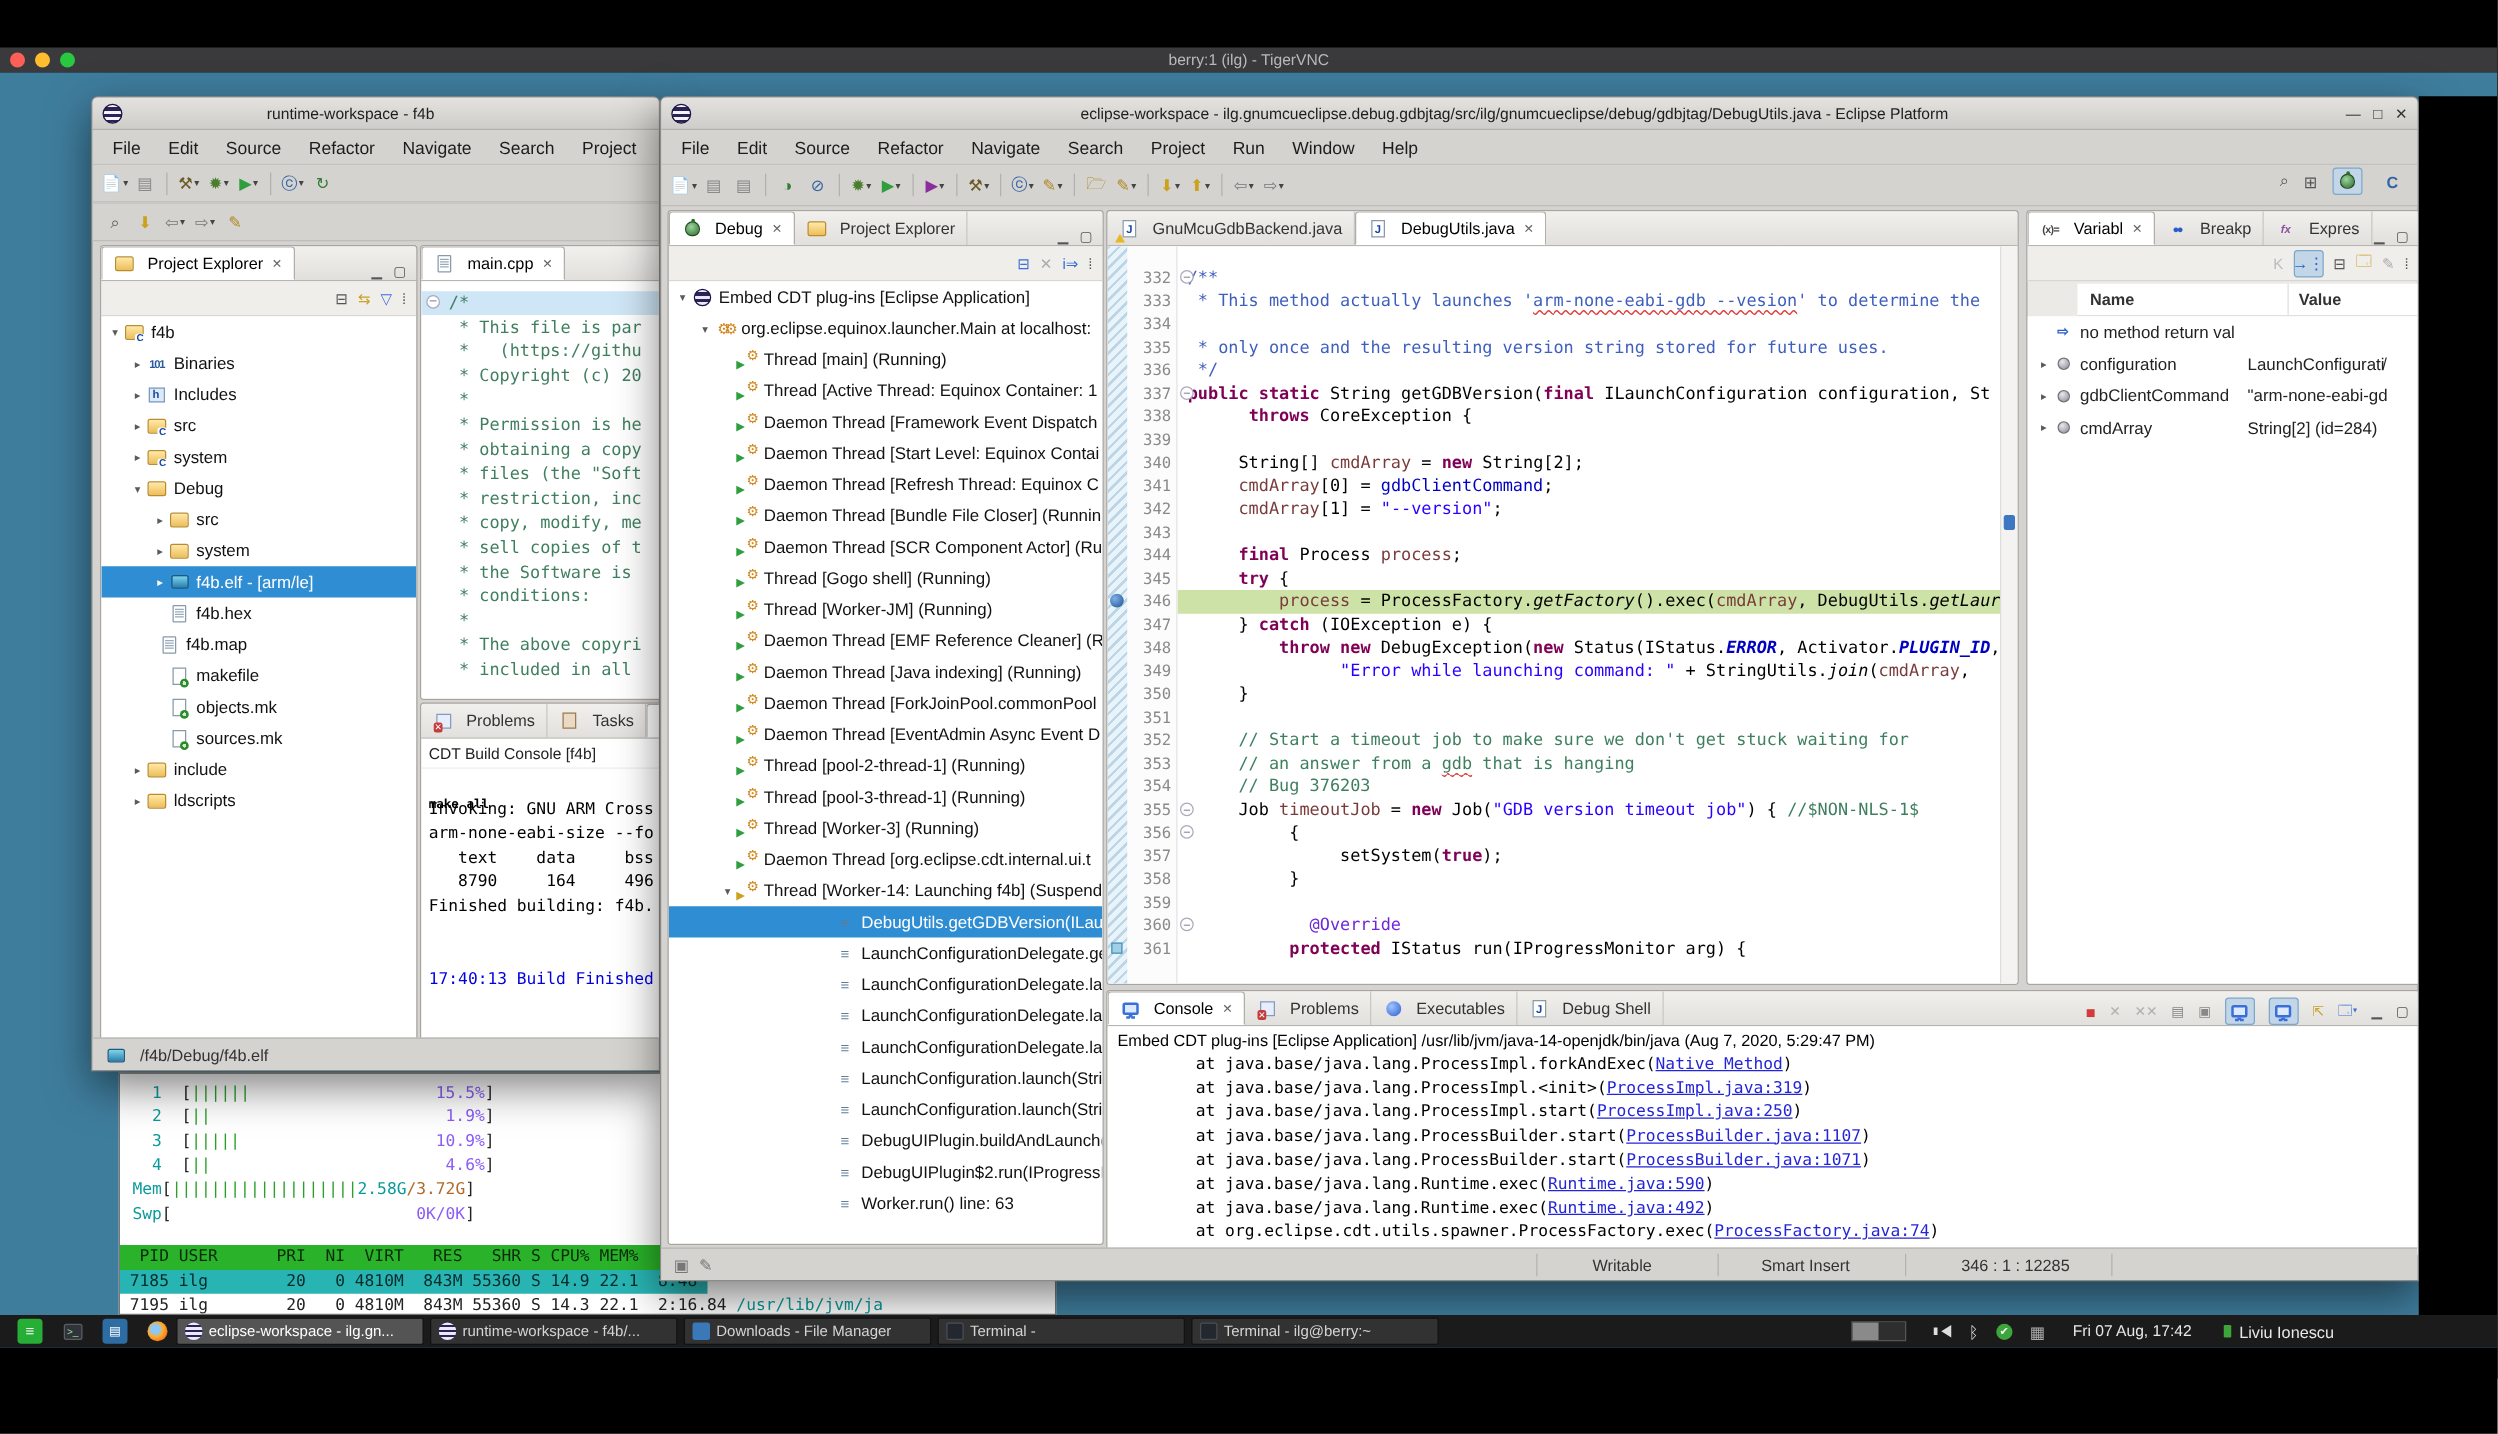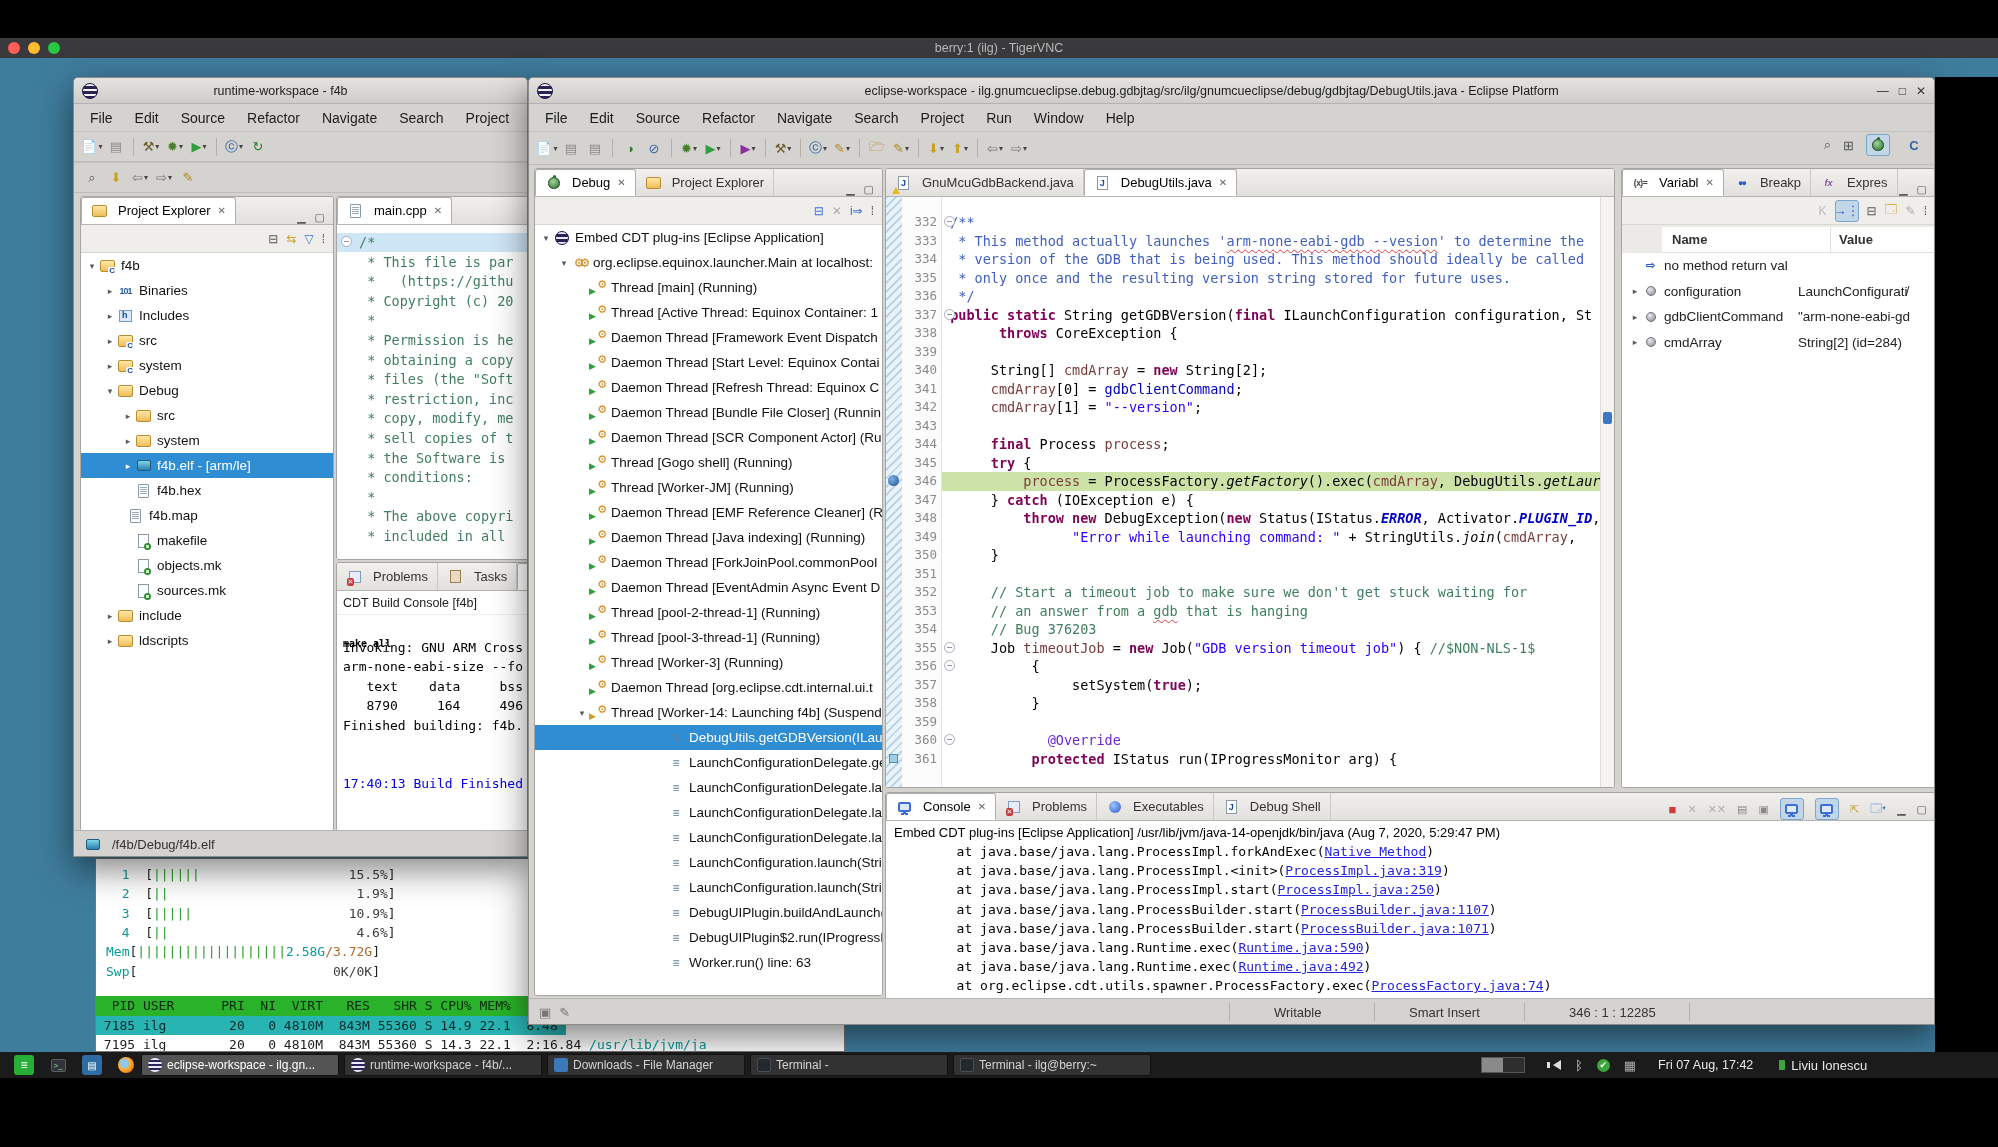--- a/index.html
+++ b/index.html
@@ -136,21 +136,21 @@
              border-top:1px solid #b7b5b1;font-size:13px;color:#333;}
   .st-item{position:absolute;top:0;height:26px;display:flex;align-items:center;}
   .st-sep{position:absolute;top:4px;width:1px;height:18px;background:#b5b3ae;}
   
   #htop{position:absolute;left:95px;top:800px;width:750px;height:194px;background:#fff;
         border:1px solid #777;font-family:"DejaVu Sans Mono",monospace;font-size:13px;
         line-height:19.3px;white-space:pre;overflow:hidden;z-index:1;}
   .hline{position:absolute;left:10px;}
   .hcyan{color:#0a9a9a;}
   .hbar{color:#2aa02a;}
-  .hval{color:#404040;}
+  .hval{color:#8b5cf6;}
   .hgreen{color:#2aa02a;}
   .hdark{color:#222;}
   .hbold{color:#111;font-weight:bold;}
   .hblue{color:#2a7ad4;}
   .horange{color:#b06a2a;}
   .htab-h{position:absolute;left:0;right:0;height:19.3px;background:#2ab32a;color:#0a2a0a;}
   .htab-sel{position:absolute;left:0;width:470px;height:19.3px;background:#29b4b4;color:#062a2a;}
   
   #taskbar{position:absolute;left:0;top:994px;width:1998px;height:26px;background:#1b1b1b;
            display:flex;align-items:center;z-index:5;}
@@ -921,21 +921,20 @@
               <span class="num" style="top: 478.5px;">357</span>
               <span class="num" style="top: 497px;">358</span>
               <span class="num" style="top: 515.5px;">359</span>
               <span class="num" style="top: 534px;">360</span>
               <span class="fold" style="left: 42px; top: 537px; position: absolute; z-index: 3;">–</span>
               <span class="num" style="top: 552.5px;">361</span>
             </div>
           <div class="ed-code" id="ed-code">
               <div class="cl" style="top: 16px;"><span class="j"> /**</span></div>
               <div class="cl" style="top: 34.5px;"><span class="j">  * This method actually launches '</span><span class="j sq">arm-none-eabi-gdb --vesion</span><span class="j">' to determine the</span></div>
-              <div class="cl" style="top: 53px;"><span class="j">  * version of the GDB that is being used. This method should ideally be called</span></div>
               <div class="cl" style="top: 71.5px;"><span class="j">  * only once and the resulting version string stored for future uses.</span></div>
               <div class="cl" style="top: 90px;"><span class="j">  */</span></div>
               <div class="cl" style="top: 108.5px;"><span> </span><span class="k">public static</span><span> String getGDBVersion(</span><span class="k">final</span><span> ILaunchConfiguration configuration, St</span></div>
               <div class="cl" style="top: 127px;"><span>       </span><span class="k">throws</span><span> CoreException {</span></div>
               <div class="cl" style="top: 145.5px;"></div>
               <div class="cl" style="top: 164px;"><span>      String[] </span><span class="v">cmdArray</span><span> = </span><span class="k">new</span><span> String[2];</span></div>
               <div class="cl" style="top: 182.5px;"><span class="v">      cmdArray</span><span>[0] = </span><span class="f">gdbClientCommand</span><span>;</span></div>
               <div class="cl" style="top: 201px;"><span class="v">      cmdArray</span><span>[1] = </span><span class="s">"--version"</span><span>;</span></div>
               <div class="cl" style="top: 219.5px;"></div>
               <div class="cl" style="top: 238px;"><span>      </span><span class="k">final</span><span> Process </span><span class="v">process</span><span>;</span></div>

